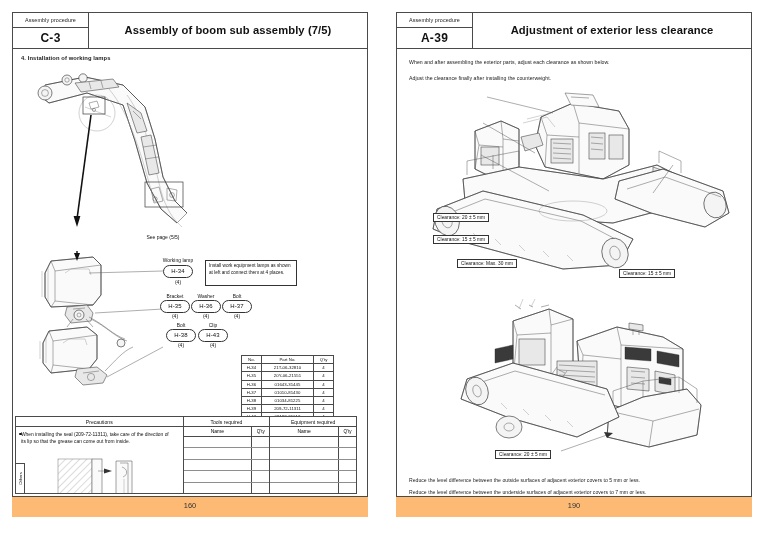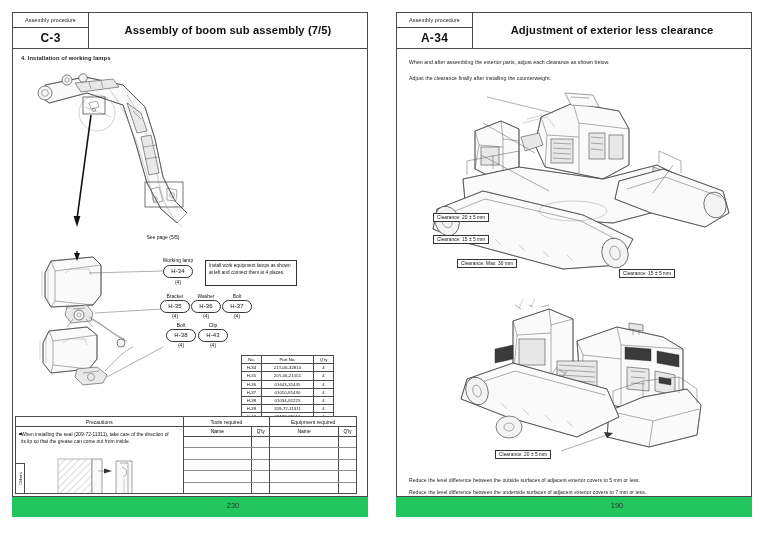--- a/index.html
+++ b/index.html
@@ -15,22 +15,21 @@
     width: 768px; height: 543px;
     background: #fff;
   }
 
   
   .page {
     position: absolute;
     top: 12px;
     width: 356px;
     height: 505px;
-    background: #22c55e;
-    padding-left: 43px;
+    background: #fdba74;
   }
   .page.left  { left: 12px; }
   .page.right { left: 396px; }
 
   .page-frame {
     position: absolute;
     left: 0; top: 0;
     width: 356px; height: 485px;
     border: 1px solid #4a4a4a;
     background: #fff;
@@ -562,30 +561,30 @@
                   <div class="nm"></div>
                   <div class="qt"></div>
                 </div>
             </div>
           </div>
         </div>
 
       </div>
     </div>
 
-    <div class="pageno">230</div>
+    <div class="pageno">160</div>
   </div>
 
   <div class="page right">
     <div class="page-frame">
 
       <div class="hdr">
         <div class="hdr-code">
           <div class="hdr-proc">Assembly procedure</div>
-          <div class="hdr-num">A-34</div>
+          <div class="hdr-num">A-39</div>
         </div>
         <div class="hdr-title">Adjustment of exterior less clearance</div>
       </div>
 
       <div class="body-area">
 
         <div class="intro-line" style="top:10px;">When and after assembling the exterior parts, adjust each clearance as shown below.</div>
         <div class="intro-line" style="top:26px;">Adjust the clearance finally after installing the counterweight.</div>
 
         <div class="art" style="left:26px; top:44px;">

